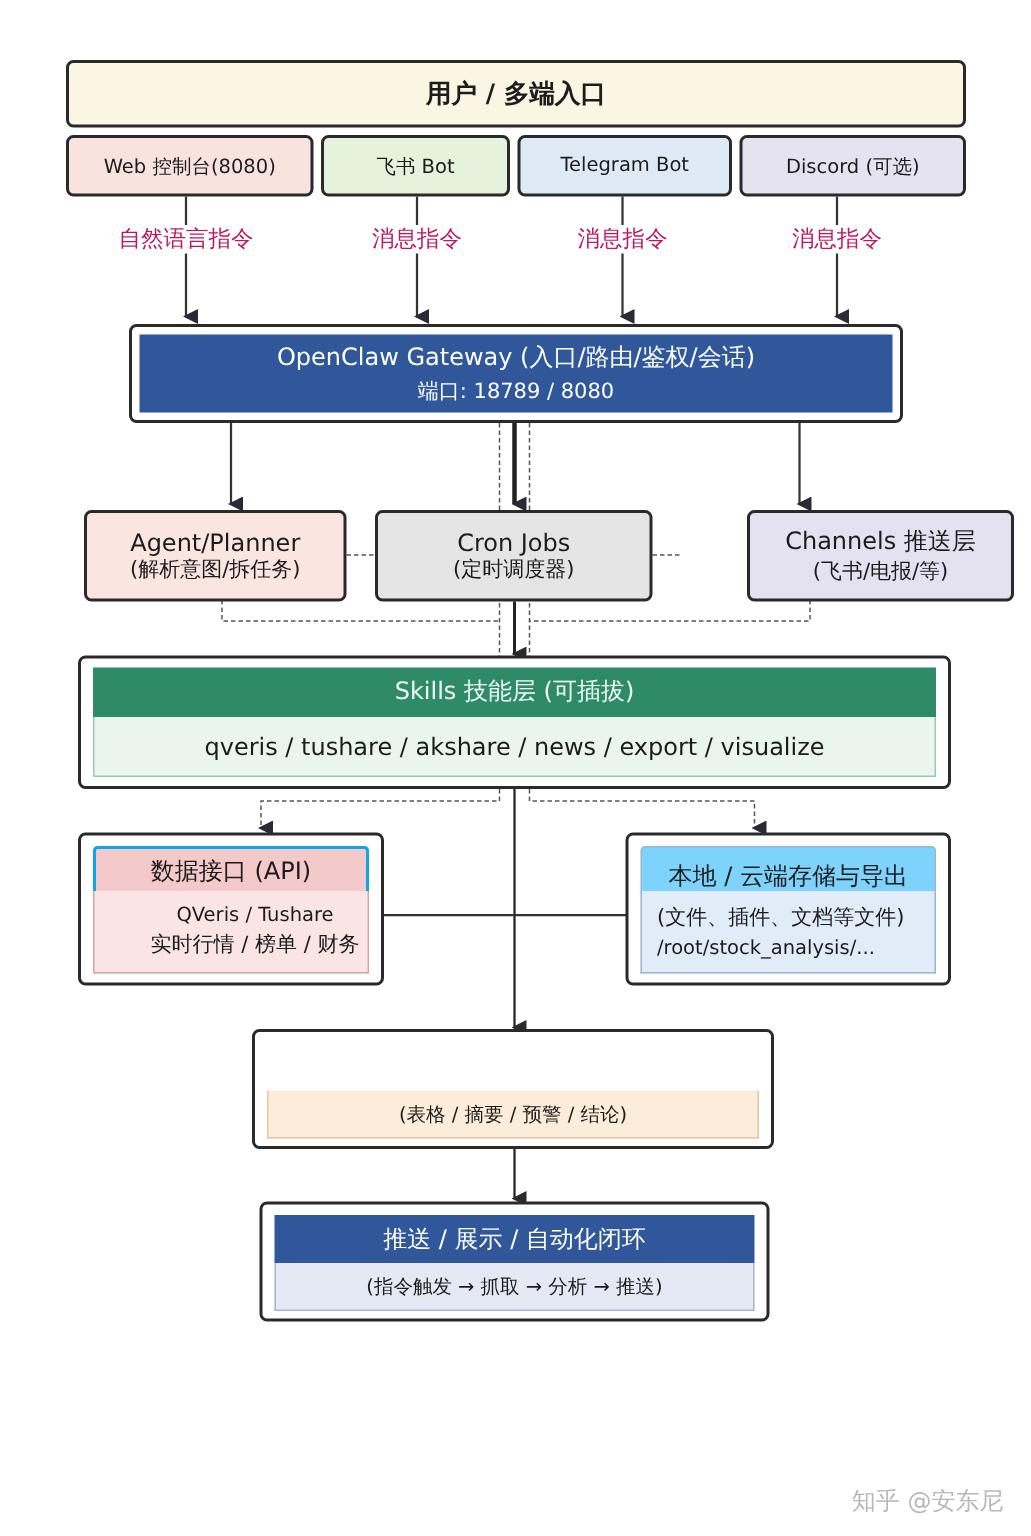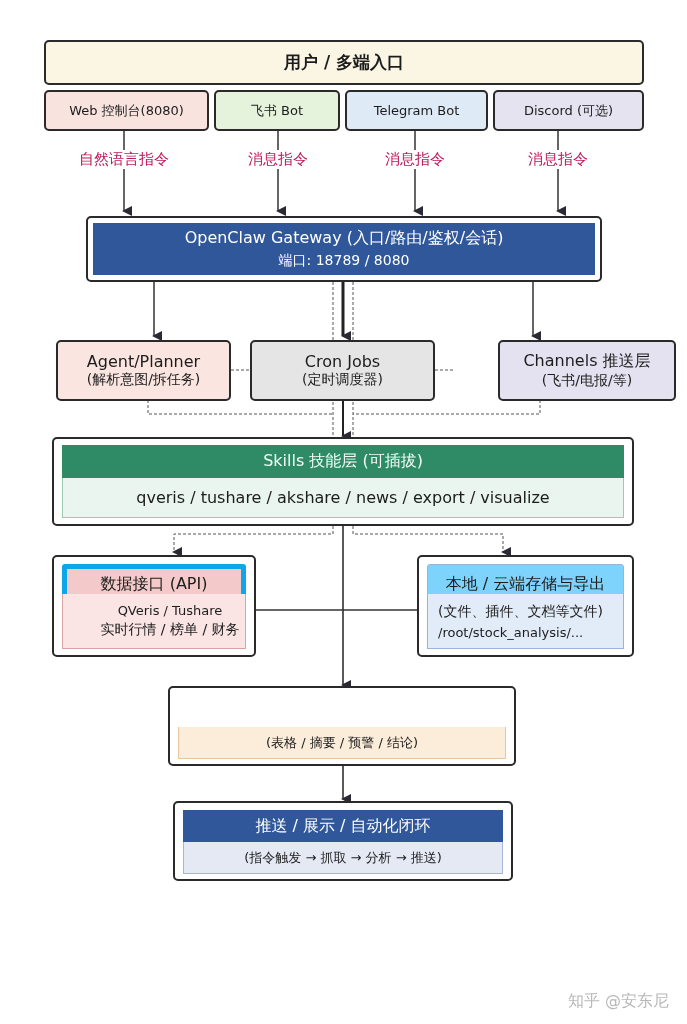--- a/index.html
+++ b/index.html
@@ -95,21 +95,21 @@
 <div class="abs frame" style="left:52px;top:437px;width:582px;height:89px;">
   <div class="band" style="top:6px;height:33px;background:#2e8b66;color:#f2fff8;">
     <span class="t16">Skills 技能层 (可插拔)</span>
   </div>
   <div class="band" style="top:39px;height:39px;background:#eaf5ef;border:1px solid #9cc9b2;border-top:none;">
     <span class="t16">qveris / tushare / akshare / news / export / visualize</span>
   </div>
 </div>
 
 <div class="abs frame" style="left:52px;top:555px;width:204px;height:102px;">
-  <div class="band" style="top:7px;height:30px;background:#f4c9c9;border:5px solid #0ea5e9;border-radius:3px 3px 0 0;">
+  <div class="band" style="top:7px;height:30px;background:#f4c9c9;border:2px solid #0ea5e9;border-radius:3px 3px 0 0;">
     <span class="t15" style="font-size:16px;">数据接口 (API)</span>
   </div>
   <div class="band" style="top:37px;height:54px;background:#fae4e4;border:1px solid #d9a3a3;border-top:none;flex-direction:column;padding-left:32px;">
     <span class="t15">QVeris / Tushare</span>
     <span class="t14" style="margin-top:3px;">实时行情 / 榜单 / 财务</span>
   </div>
 </div>
 
 <div class="abs frame" style="left:417px;top:555px;width:217px;height:102px;">
   <div class="band" style="top:7px;height:30px;background:#7dd3fc;border:1px solid #98b5d8;border-radius:3px 3px 0 0;align-items:flex-end;">

